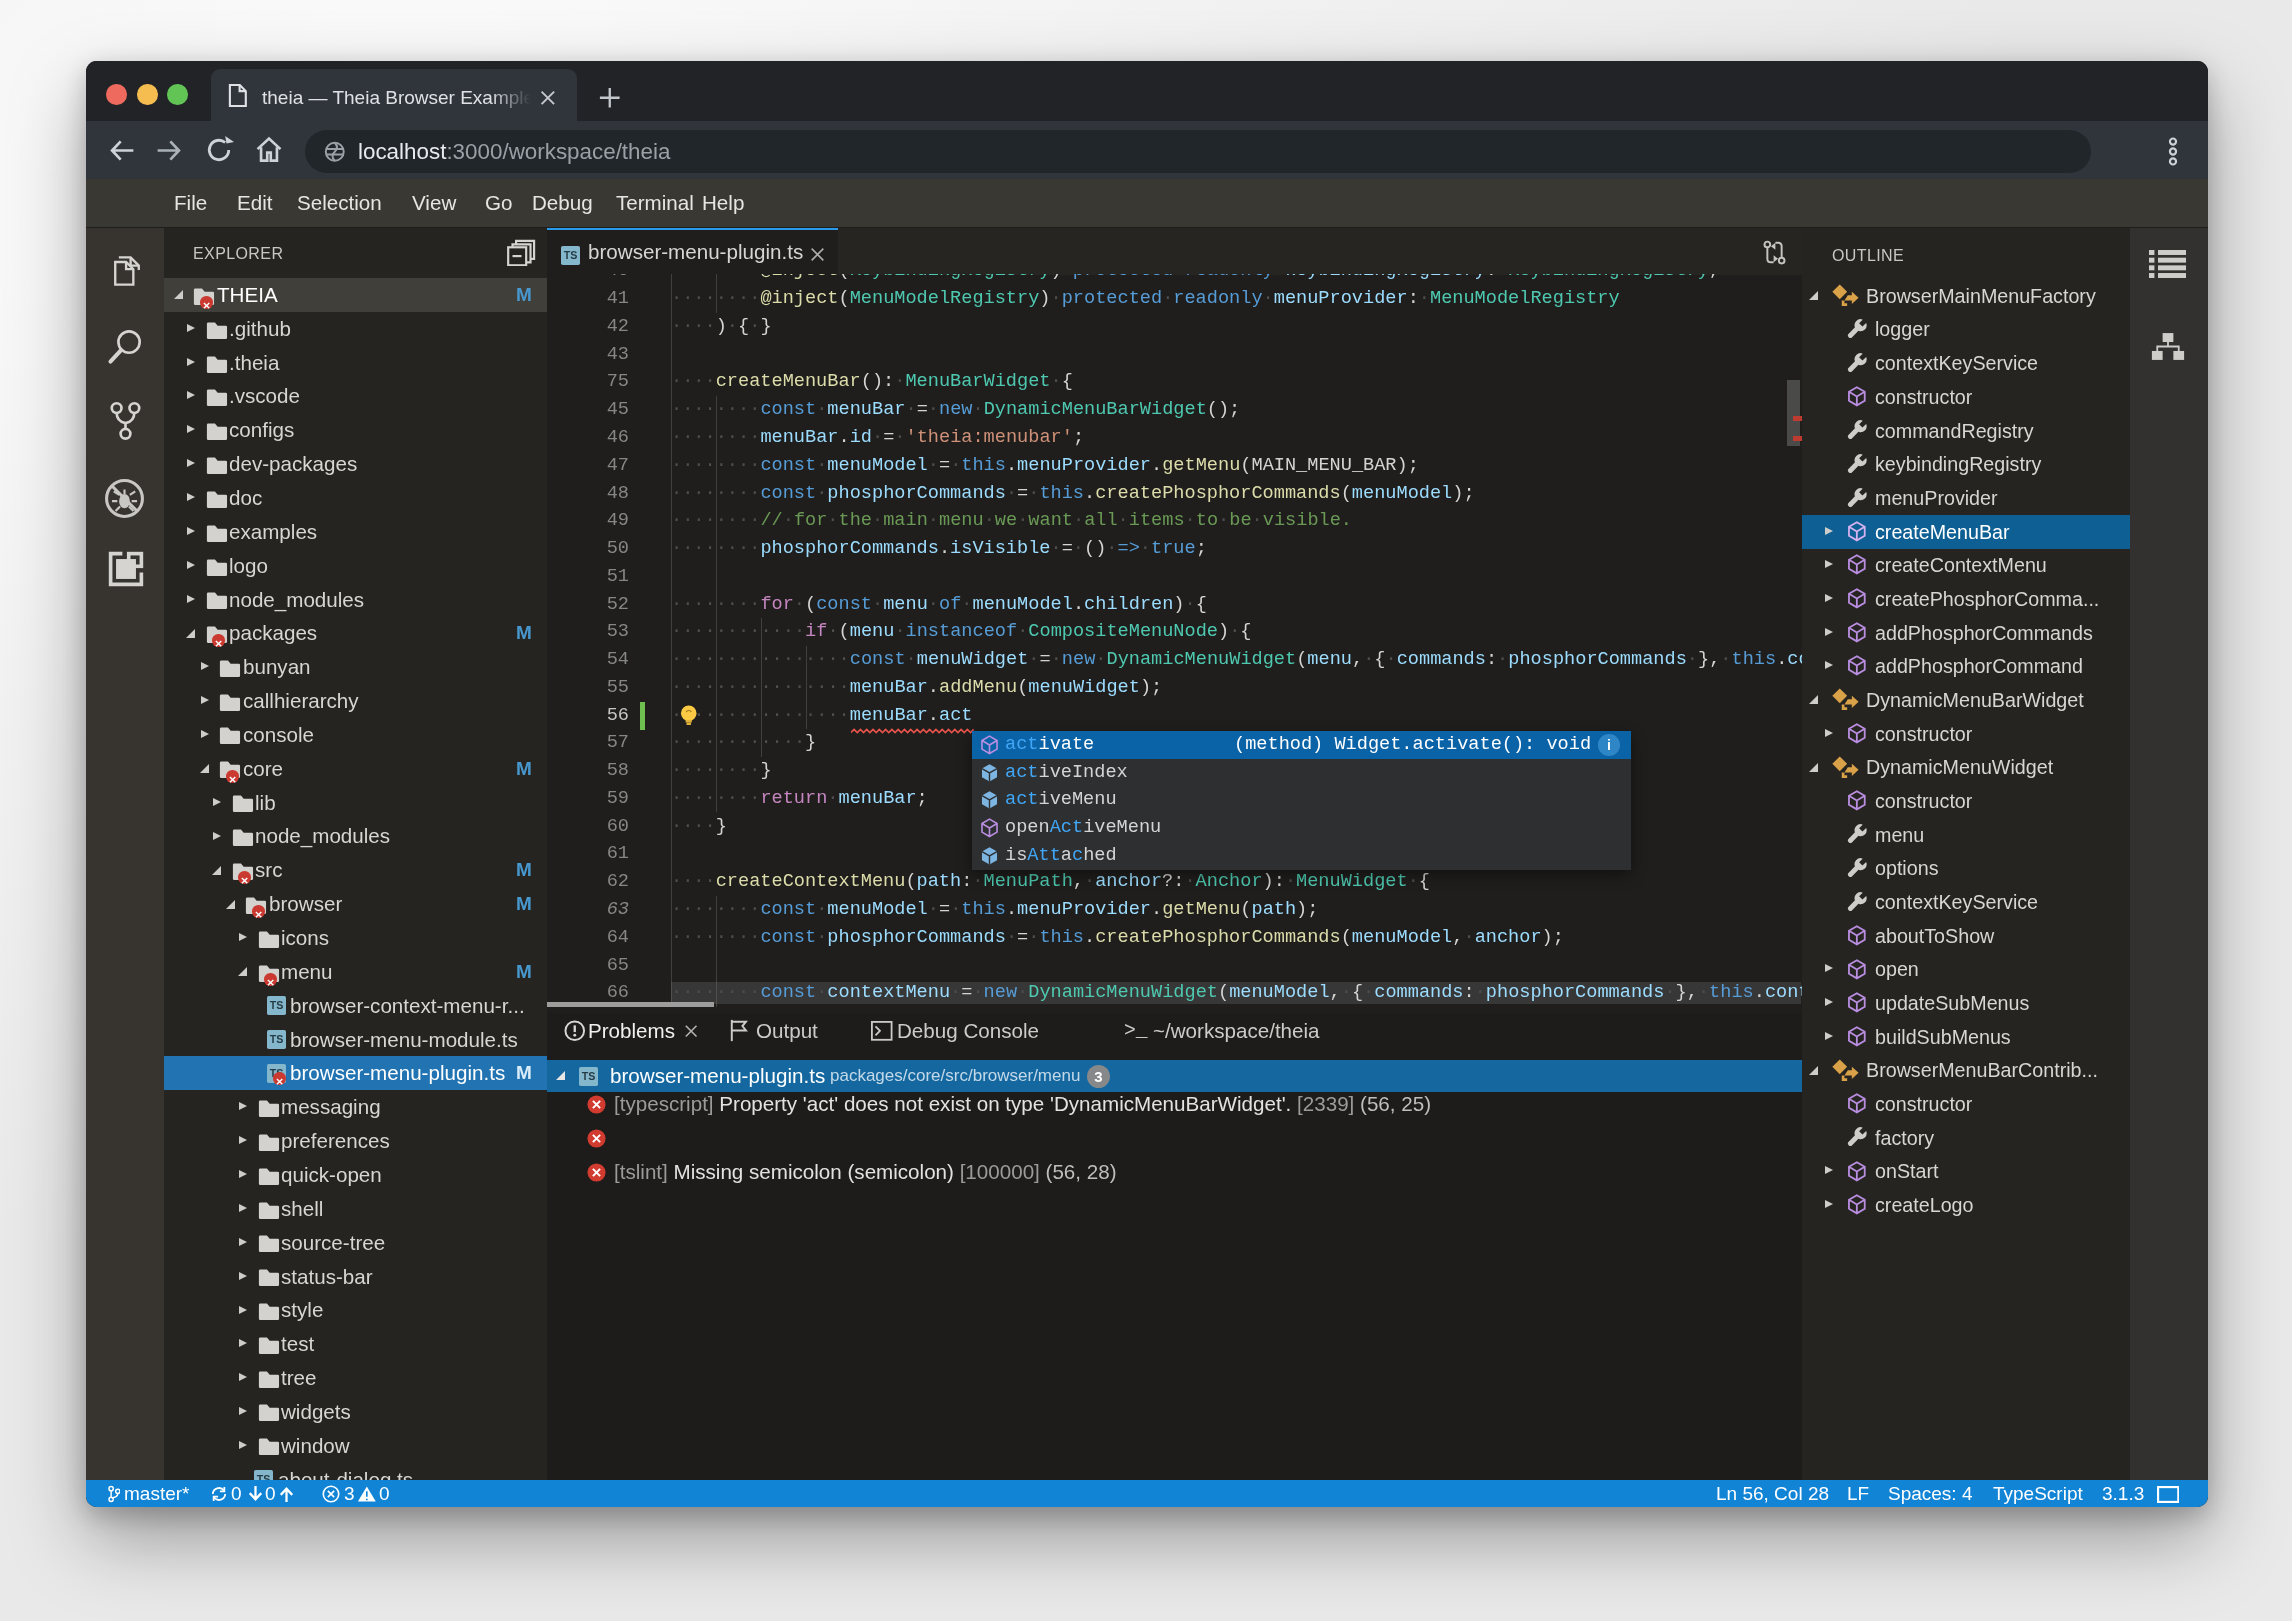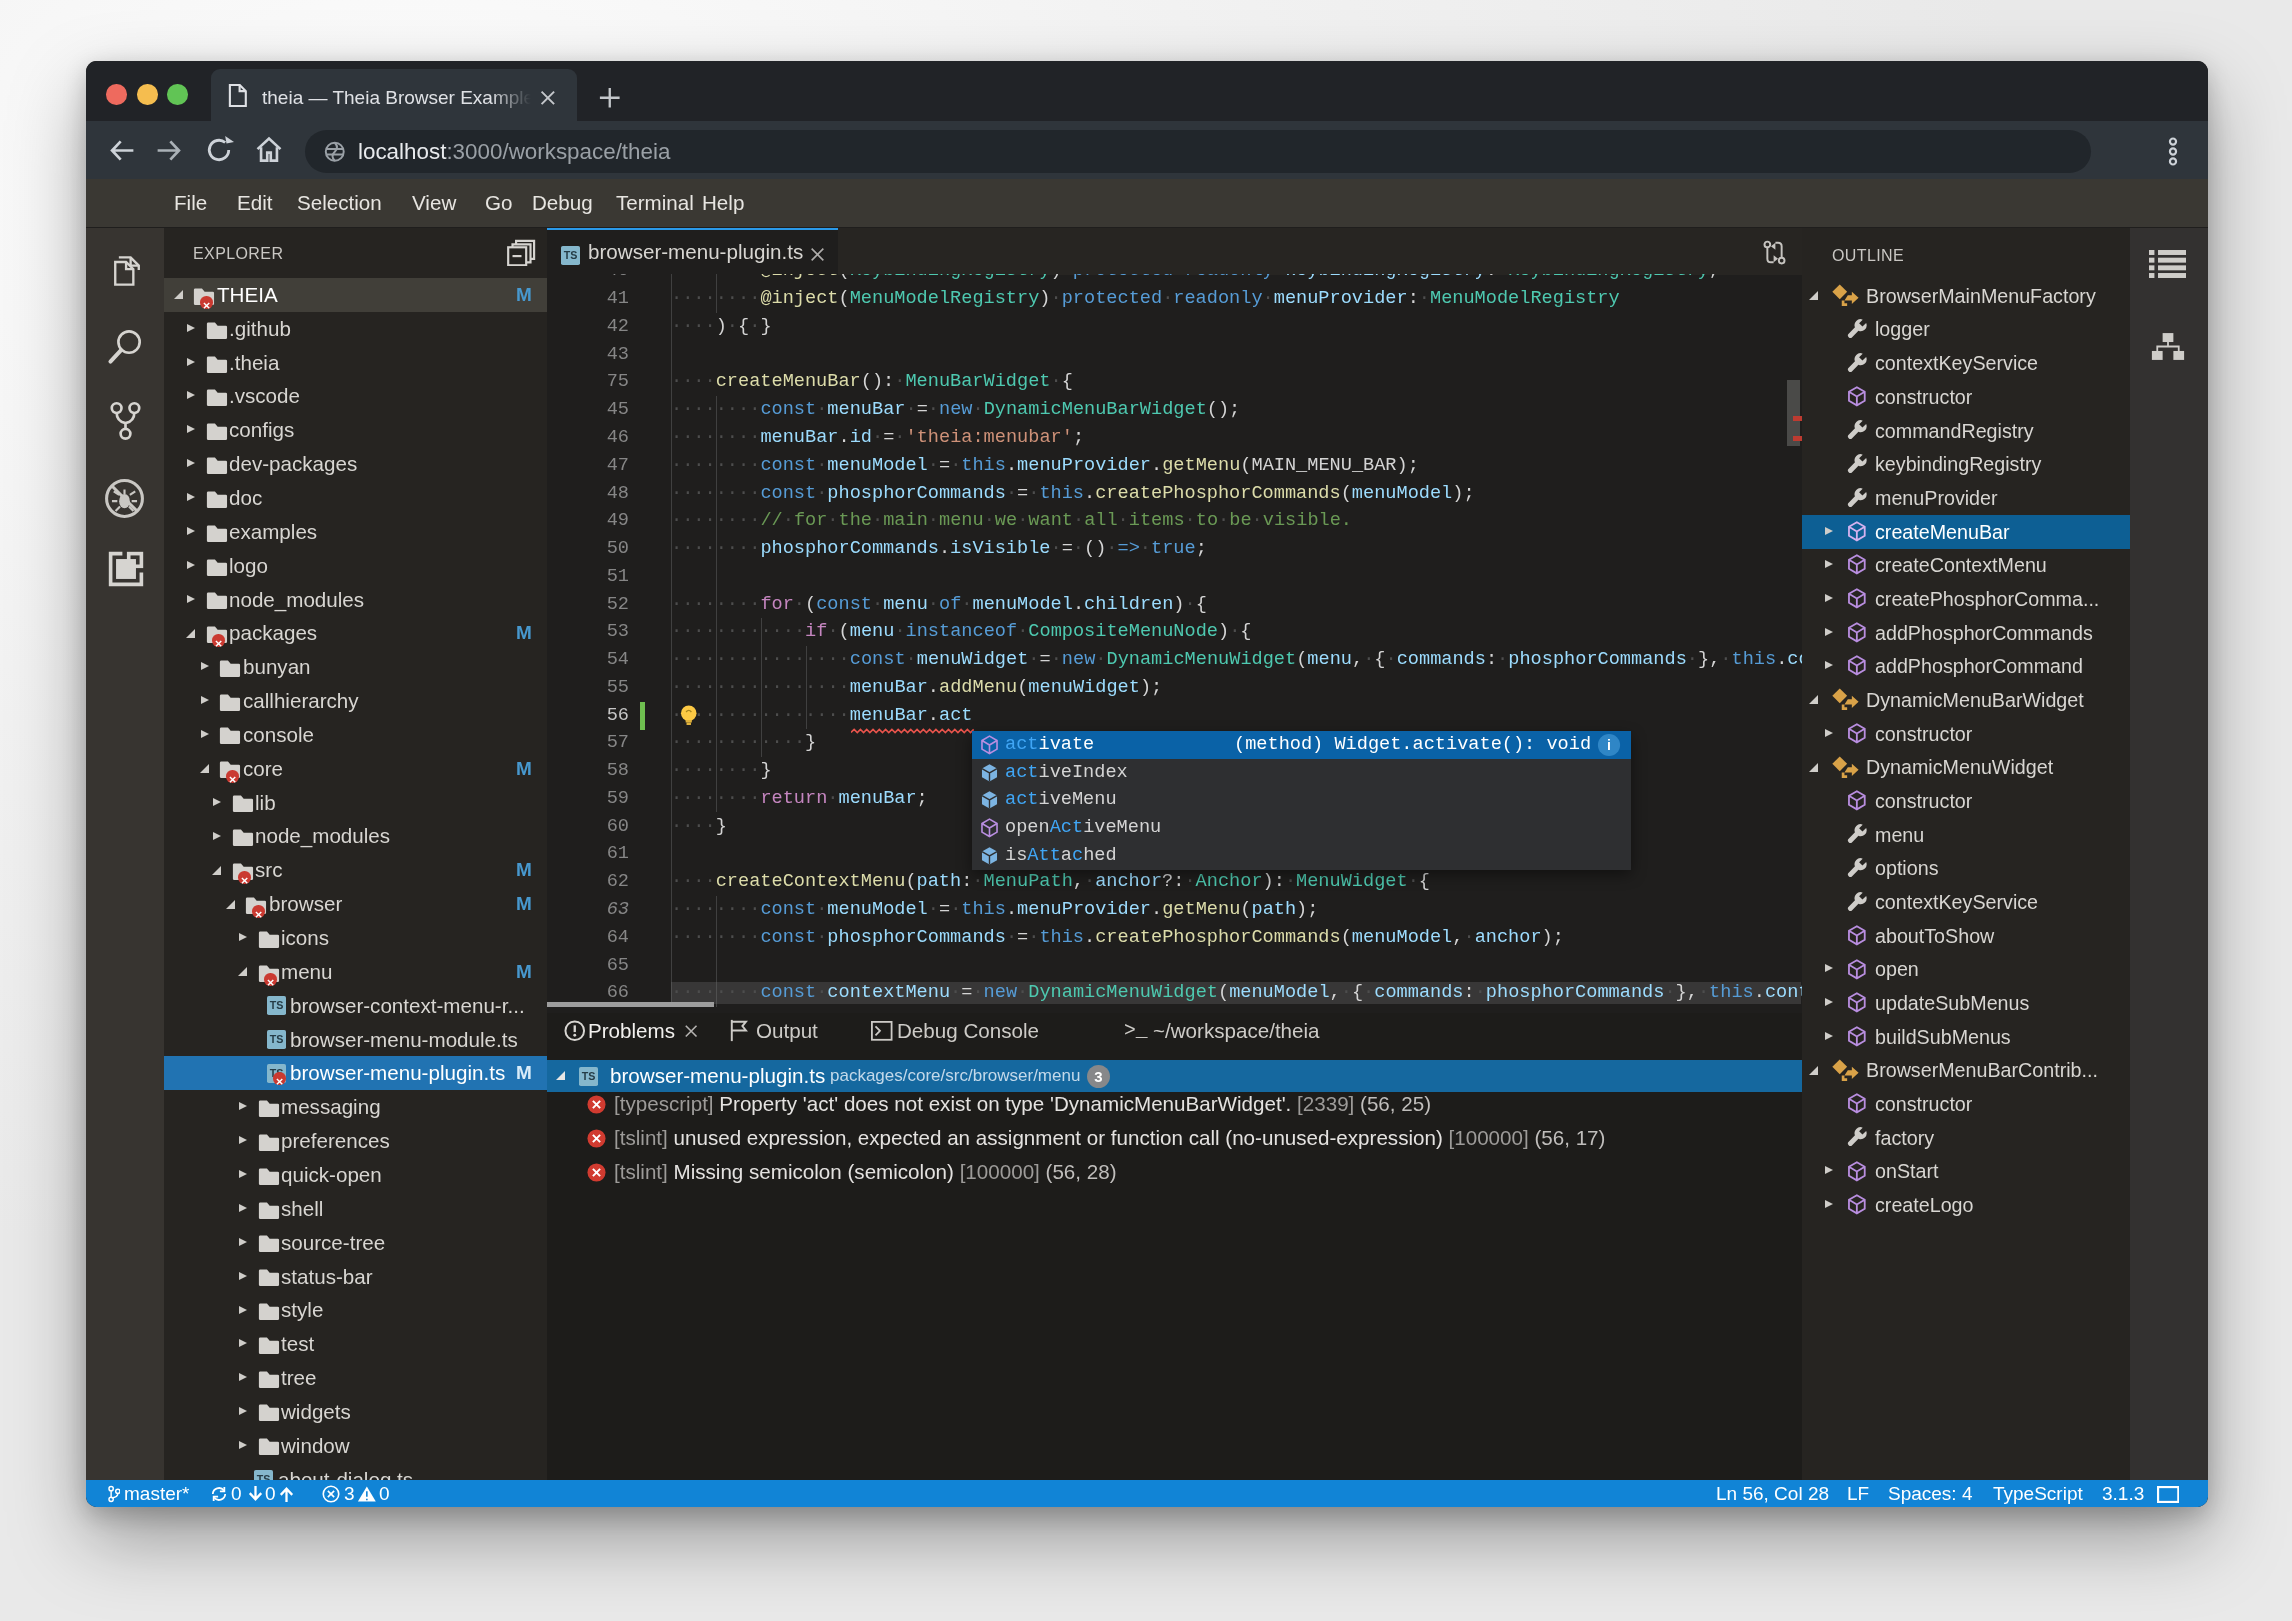--- a/index.html
+++ b/index.html
@@ -477,21 +477,20 @@
 <div class="abs" style="left:1001px;top:1004px;width:23px;height:23px;border-radius:50%;background:#87888a;color:#fff;font-size:15px;font-weight:bold;text-align:center;line-height:23px;">3</div>
 <svg class="abs" style="left:501px;top:1034px;" width="19" height="19" viewBox="0 0 21 21">
 <circle cx="10.5" cy="10.5" r="10" fill="#d13b30"></circle>
 <path d="M6.5 6.5 L14.5 14.5 M14.5 6.5 L6.5 14.5" stroke="#fff" stroke-width="2.2"></path>
     </svg>
 <div class="abs" style="left:528px;top:1026px;height:34px;line-height:34px;font-size:20.6px;color:#9d9b99;white-space:pre;">[typescript]<span style="color:#e4e2e0;"> Property 'act' does not exist on type 'DynamicMenuBarWidget'. </span>[2339]<span style="color:#c0bebc;"> (56, 25)</span></div>
 <svg class="abs" style="left:501px;top:1068px;" width="19" height="19" viewBox="0 0 21 21">
 <circle cx="10.5" cy="10.5" r="10" fill="#d13b30"></circle>
 <path d="M6.5 6.5 L14.5 14.5 M14.5 6.5 L6.5 14.5" stroke="#fff" stroke-width="2.2"></path>
     </svg>
-<div class="abs" style="left:528px;top:1060px;height:34px;line-height:34px;font-size:20.6px;color:#9d9b99;white-space:pre;">[tslint]<span style="color:#e4e2e0;"> unused expression, expected an assignment or function call (no-unused-expression) </span>[100000]<span style="color:#c0bebc;"> (56, 17)</span></div>
 <svg class="abs" style="left:501px;top:1102px;" width="19" height="19" viewBox="0 0 21 21">
 <circle cx="10.5" cy="10.5" r="10" fill="#d13b30"></circle>
 <path d="M6.5 6.5 L14.5 14.5 M14.5 6.5 L6.5 14.5" stroke="#fff" stroke-width="2.2"></path>
     </svg>
 <div class="abs" style="left:528px;top:1094px;height:34px;line-height:34px;font-size:20.6px;color:#9d9b99;white-space:pre;">[tslint]<span style="color:#e4e2e0;"> Missing semicolon (semicolon) </span>[100000]<span style="color:#c0bebc;"> (56, 28)</span></div>
 <div class="outline"></div>
 <div class="abs" style="left:1746px;top:181px;height:27px;line-height:27px;font-size:16px;letter-spacing:0.4px;color:#c9c7c3;">OUTLINE</div>
 <div class="caret-o" style="left:1723px;top:230px;"></div>
 <svg class="abs" style="left:1745px;top:222px;" width="29.6" height="27" viewBox="0 0 22 20">
 <path d="M6.5 1 L12 6.5 L6.5 12 L1 6.5 z" fill="#d9a248"></path>

